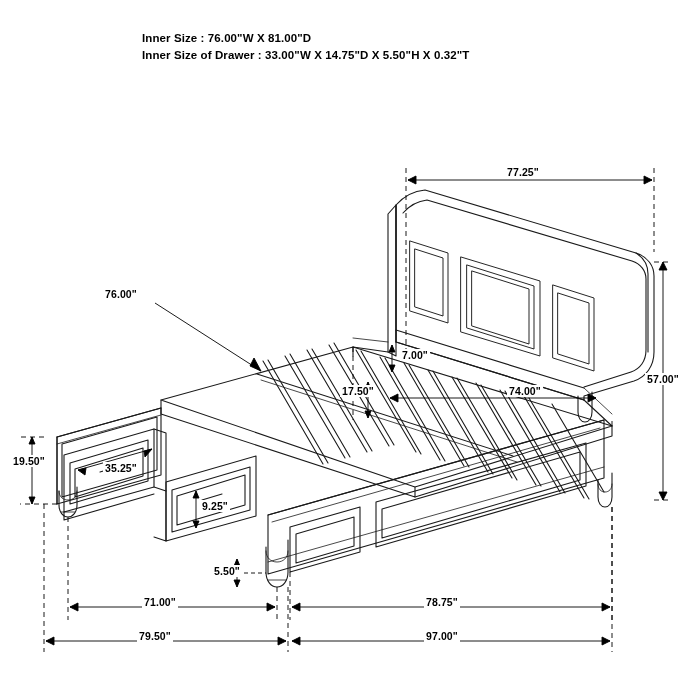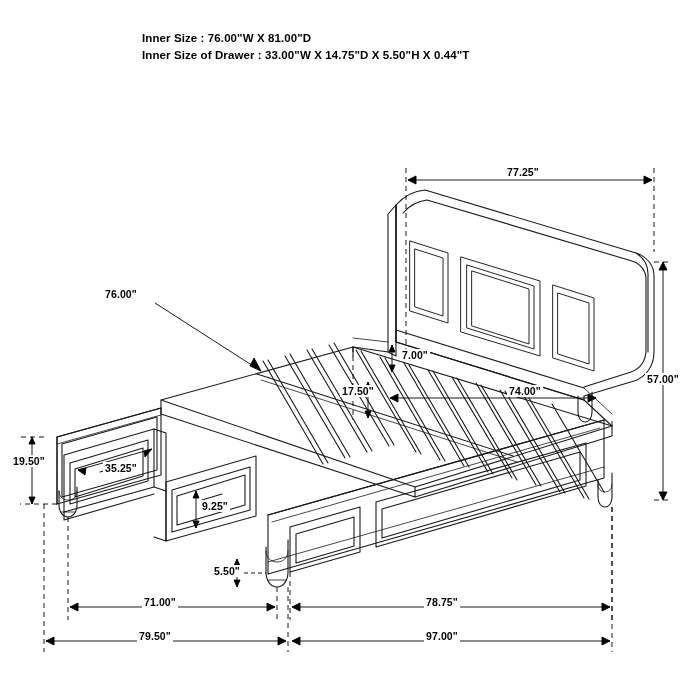--- a/index.html
+++ b/index.html
@@ -49,21 +49,21 @@
     padding: 0 2px;
   }
 </style>
 </head>
 <body>
 
 <div id="stage">
 
   <div class="header-block">
     <div class="header-line">Inner Size : 76.00"W X 81.00"D</div>
-    <div class="header-line">Inner Size of Drawer : 33.00"W X 14.75"D X 5.50"H X 0.44"T</div>
+    <div class="header-line">Inner Size of Drawer : 33.00"W X 14.75"D X 5.50"H X 0.32"T</div>
   </div>
 
   <svg class="diagram" viewBox="0 0 700 700">
     <g fill="none" stroke="#1a1a1a" stroke-width="1.1" stroke-linejoin="round" stroke-linecap="round">
 
       <g>
 
         <path d="M396,205 C404,196 414,191 425,190 L636,253 C648,257 654,266 654,276
                  L654,352 C654,366 646,377 634,381 L584,396 L584,400
                  L396,342 Z"></path>

